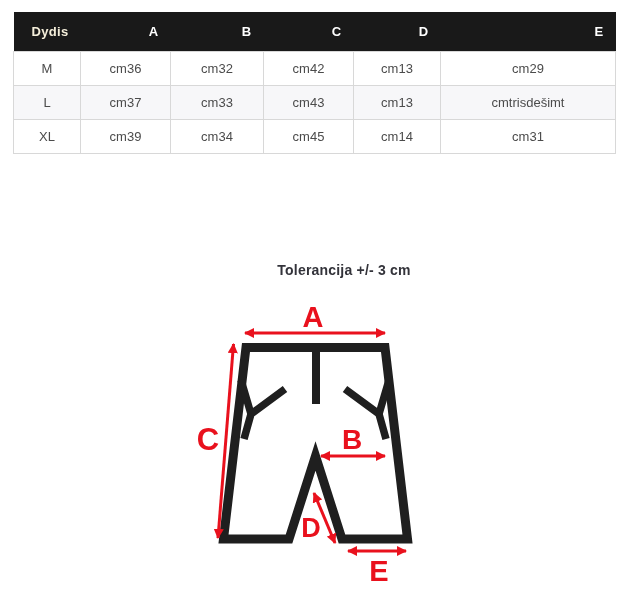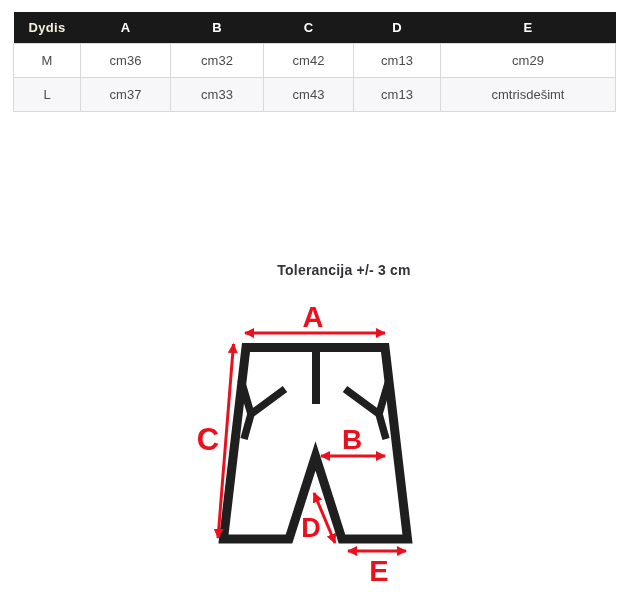--- a/index.html
+++ b/index.html
@@ -19,21 +19,21 @@
   .page{position:relative;width:628px;height:599px;overflow:hidden;background:#fff;}
 
   
   table.size-table{
     position:absolute;left:13px;top:12px;width:602px;
     border-collapse:collapse;table-layout:fixed;
   }
   table.size-table thead th{
     background:var(--header-bg);color:#ffffff;
     font-size:13px;font-weight:bold;letter-spacing:.3px;
-    height:31px;border:none;text-align:center;padding:0;
+    height:31px;border:none;text-align:right;padding:12px;
   }
   table.size-table thead th.size-col{color:#f4eeda;}
   table.size-table tbody td{
     border:1px solid var(--border-gray);
     height:34px;text-align:center;vertical-align:middle;
     font-size:13px;color:var(--cell-text);background:#ffffff;padding:0;
   }
   table.size-table tbody tr.alt td{background:var(--row-alt-bg);}
 
   
@@ -89,20 +89,28 @@
         <td>cm29</td>
       </tr>
       <tr class="alt">
         <td>L</td>
         <td>cm37</td>
         <td>cm33</td>
         <td>cm43</td>
         <td>cm13</td>
         <td>cmtrisdešimt</td>
       </tr>
+      <tr>
+        <td>XL</td>
+        <td>cm39</td>
+        <td>cm34</td>
+        <td>cm45</td>
+        <td>cm14</td>
+        <td>cm31</td>
+      </tr>
     </tbody>
   </table>
 
   <div class="tolerance-note">Tolerancija +/- 3 cm</div>
 
   <svg class="diagram" viewBox="0 0 628 599">
     <defs>
       <marker id="arr" viewBox="0 0 10 10" refX="9" refY="5" markerWidth="3.4" markerHeight="3.4" orient="auto-start-reverse">
         <path d="M0 0 L10 5 L0 10 z" class="dim-head"></path>
       </marker>

